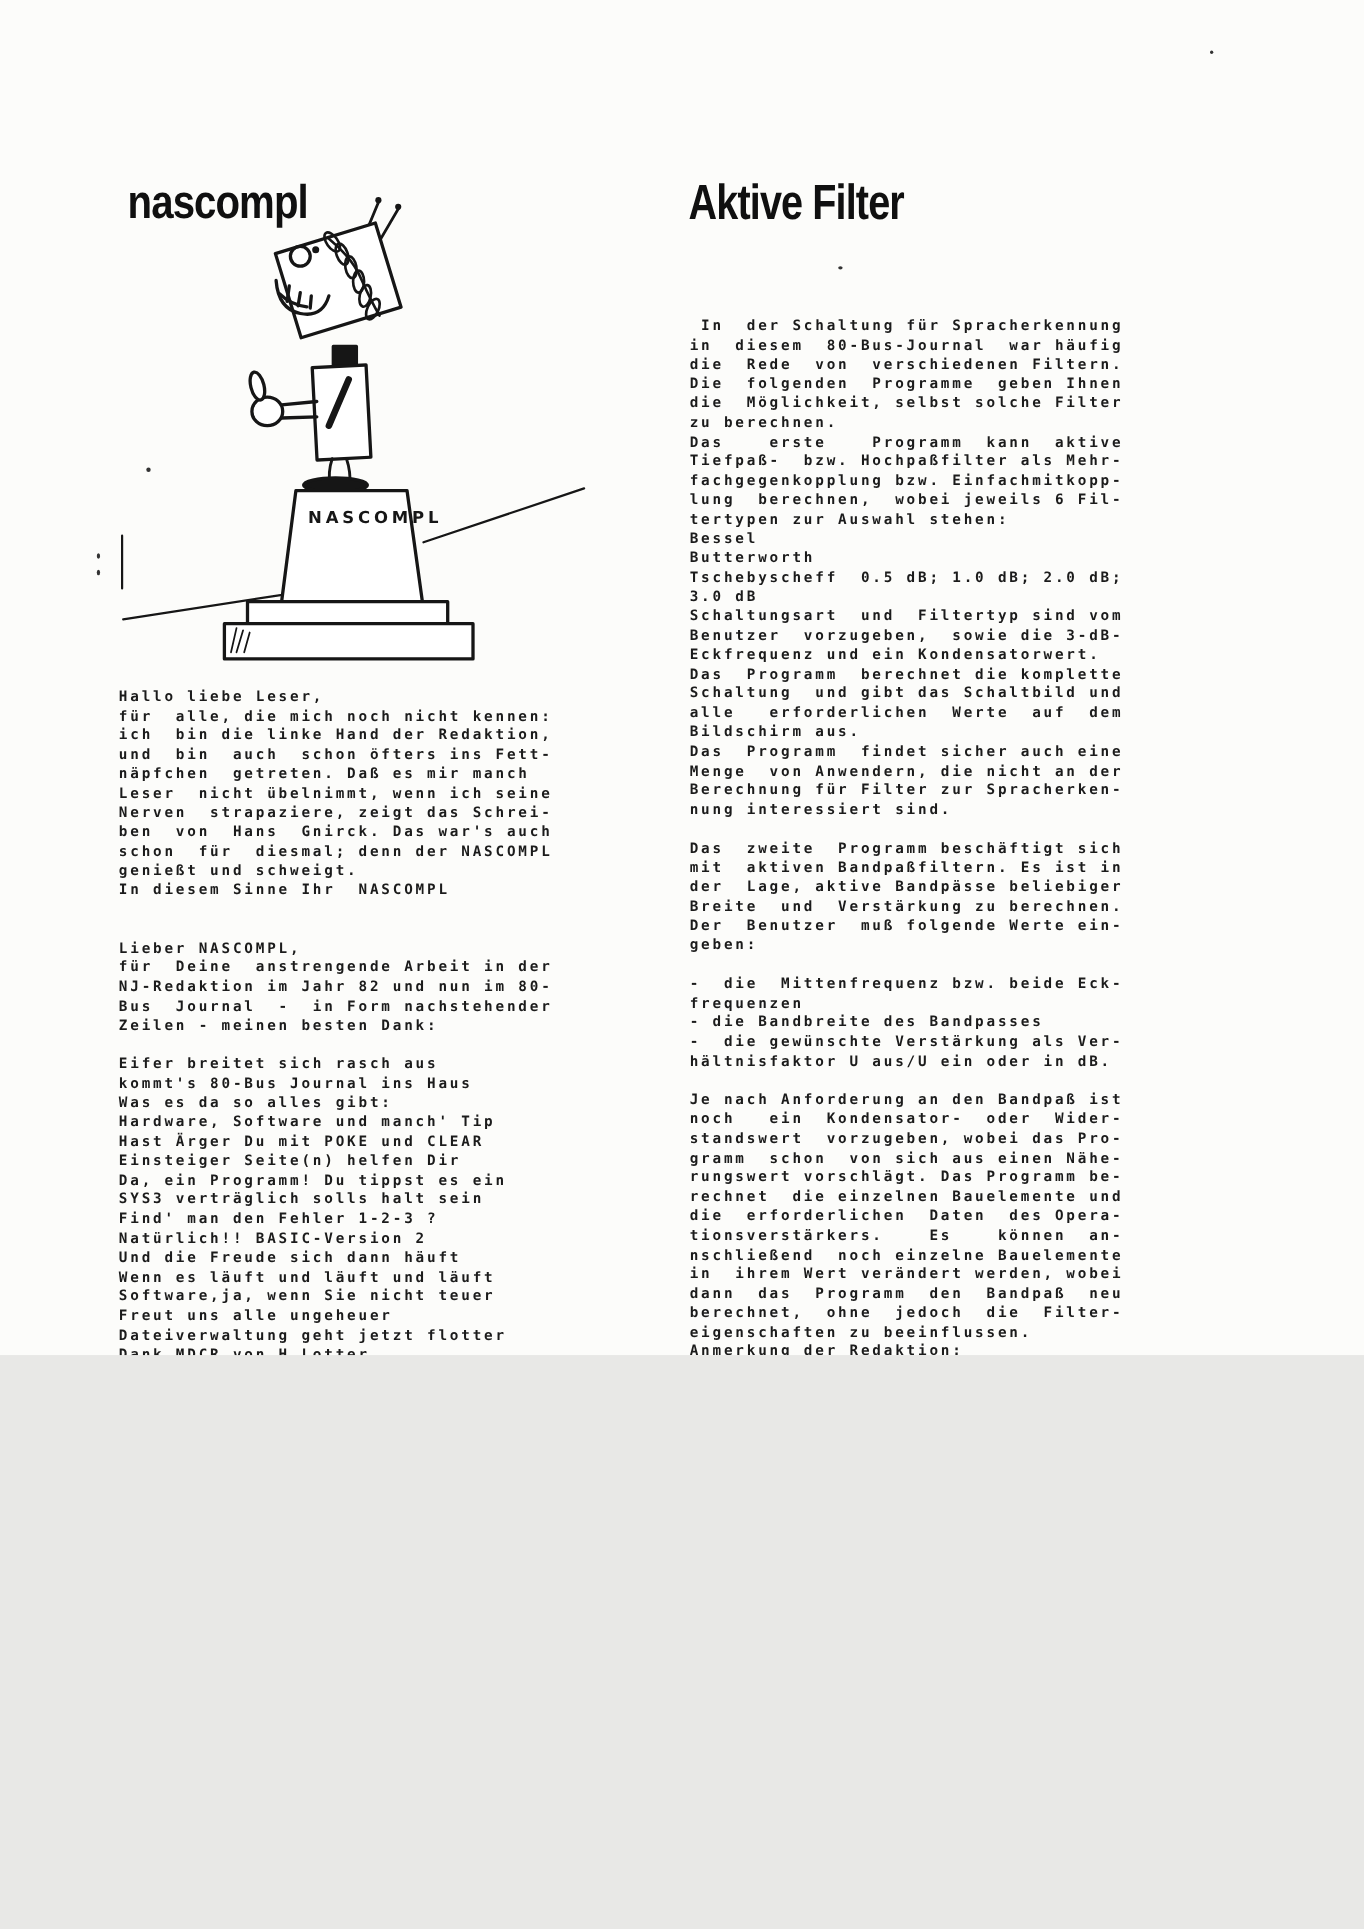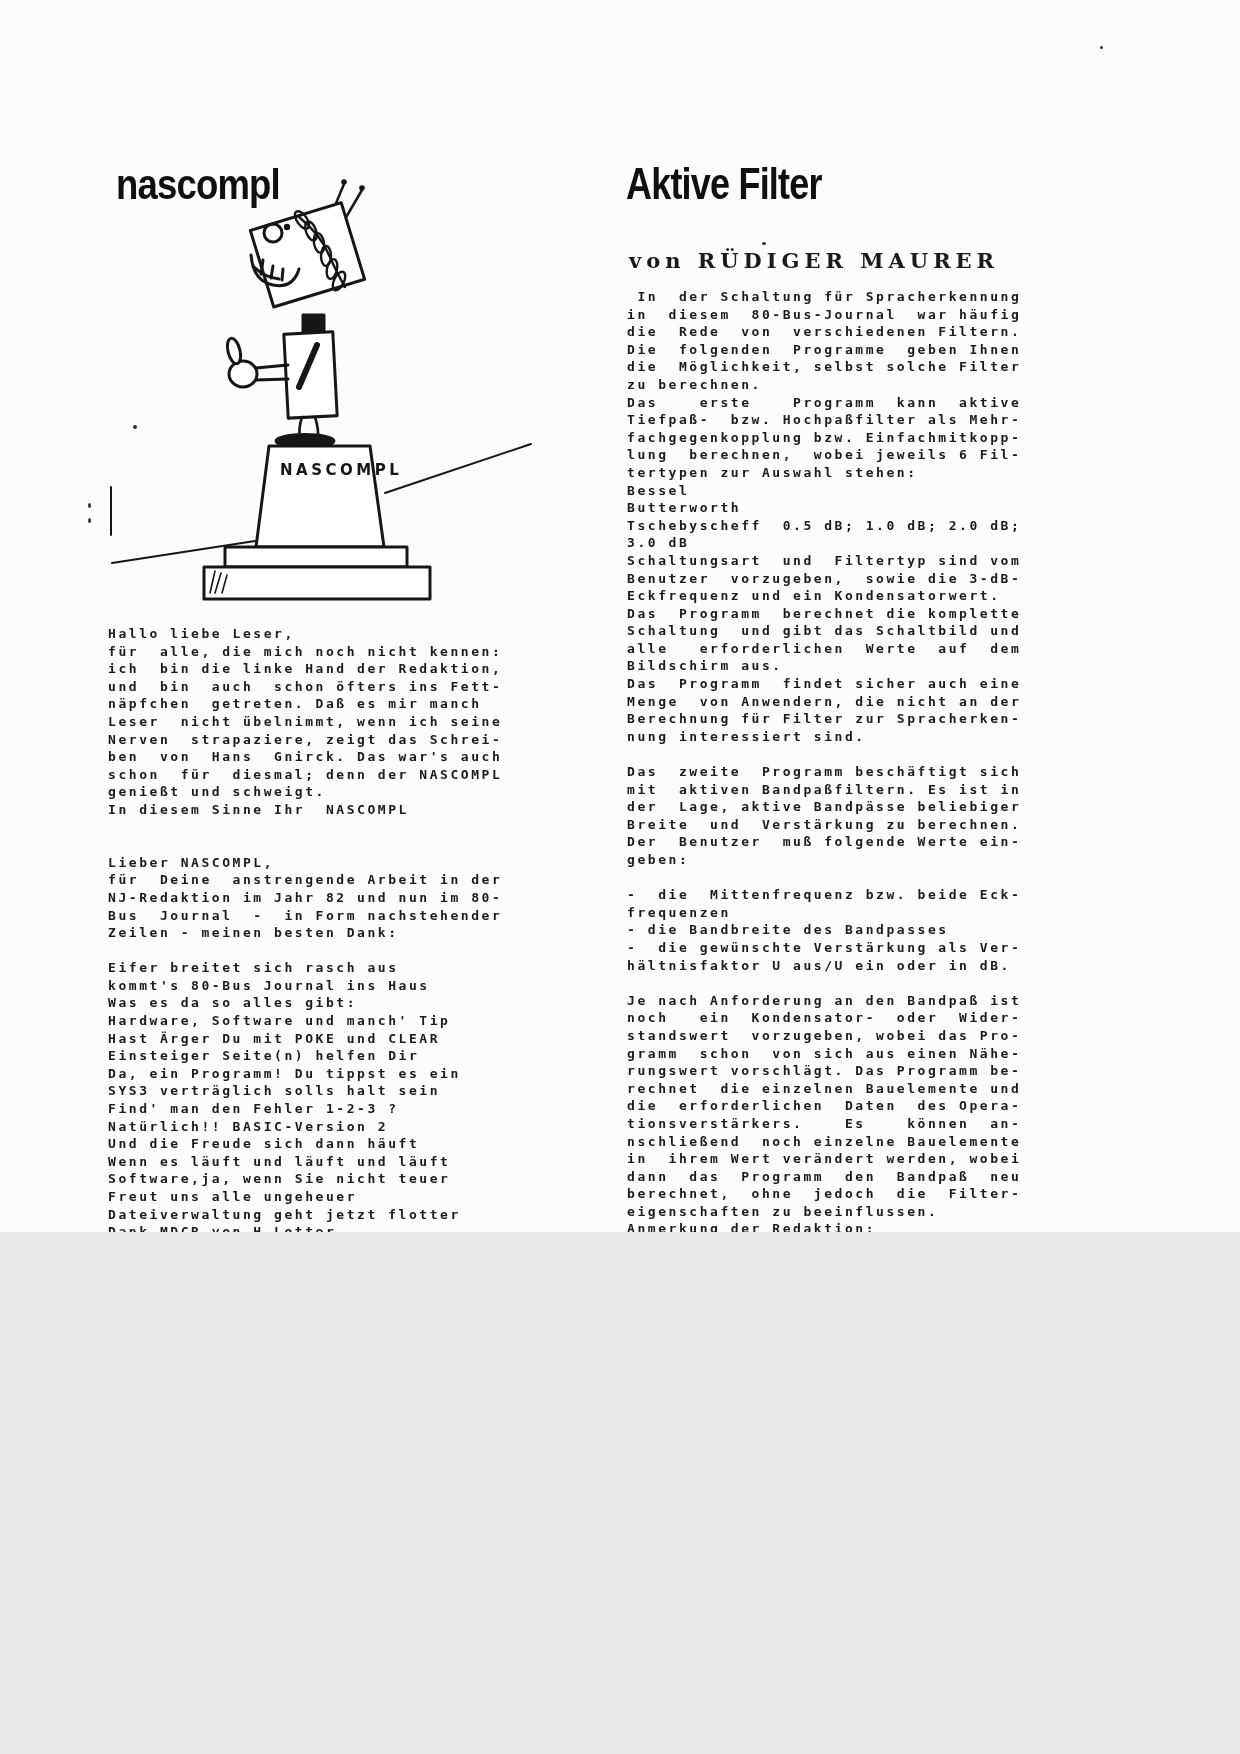--- a/index.html
+++ b/index.html
@@ -42,21 +42,20 @@
   .speck{position:absolute;background:#333;border-radius:50%;}
 </style>
 </head>
 <body>
 
 <div class="page">
 
   <h1 class="headline left-title">nascompl</h1>
 
   <h1 class="headline right-title">Aktive Filter</h1>
-  <div class="byline">von RÜDIGER MAURER</div>
 
   <svg class="illu" width="430" height="430" viewBox="0 0 430 430">
     <g stroke="#161616" fill="none" stroke-width="3" stroke-linecap="round" stroke-linejoin="round">
 
       <line x1="219" y1="62" x2="241" y2="9" stroke-width="2.5"></line>
       <circle cx="241" cy="7" r="2.8" fill="#161616" stroke="none"></circle>
       <line x1="228" y1="68" x2="259" y2="15" stroke-width="2.5"></line>
       <circle cx="259" cy="13" r="2.8" fill="#161616" stroke="none"></circle>
 
       <g transform="rotate(-17 204 80)">

